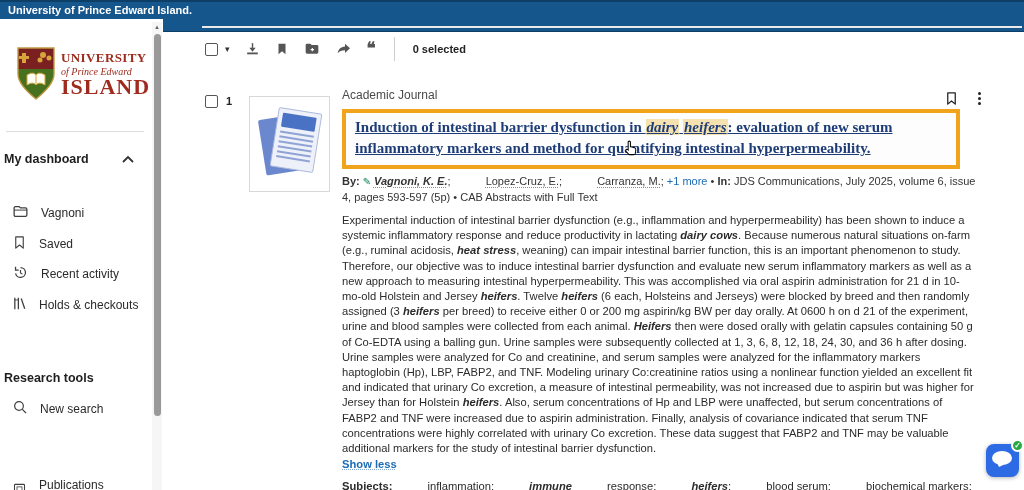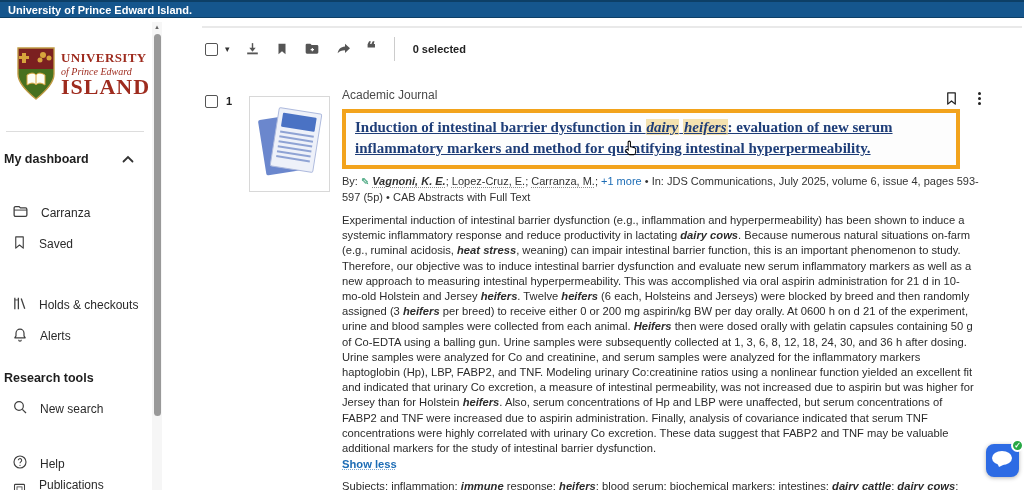--- a/index.html
+++ b/index.html
@@ -1,21 +1,21 @@
 <!DOCTYPE html>
 <html><head>
 <meta charset="utf-8">
 <style>
   * { margin:0; padding:0; box-sizing:border-box; }
   html,body { width:1024px; height:490px; overflow:hidden; background:#fff;
               font-family:"Liberation Sans", sans-serif; }
   .abs { position:absolute; }
 
   
-  #topbar { position:absolute; top:0; left:0; width:1024px; height:18px;
+  #topbar { position:absolute; top:0; left:0; width:1024px; height:32px;
             background:#15568d; border-top:2px solid #0d3f66; border-bottom:1px solid #0d3f66; }
   #topbar .t { color:#fff; font-size:11px; font-weight:bold; line-height:16px; padding-left:8px; }
 
   
   #sidebar { position:absolute; top:19px; left:0; width:163px; height:333px; background:#fff;padding-left:47px; }
   #logo { position:absolute; top:27px; left:16px; display:flex; gap:5px; align-items:flex-start; }
   #logo-text { font-family:"Liberation Serif", serif; color:#9e2b1e; padding-top:4px; }
   #logo-text .l1 { font-size:13px; font-weight:bold; letter-spacing:.4px; }
   #logo-text .l2 { font-size:10px; font-style:italic; line-height:11px; }
   #logo-text .l3 { font-size:22px; font-weight:bold; letter-spacing:1px; line-height:20px; }
@@ -58,23 +58,23 @@
   #title-box { margin-top:7px; width:618px; border:4px solid #f2a31c; background:#fdfdfd; padding:4px 9px 6px; }
   #title-link { font-family:"Liberation Serif", serif; font-size:15px; font-weight:bold; color:#1e3d78;
                 line-height:21px; text-decoration:underline; cursor:pointer; }
   .seg-hl { font-style:italic; background:#f5e2b0; padding:0 1px; }
 
   #byline { margin-top:5px; width:638px; font-size:11px; line-height:14.5px; color:#333; }
   #abstract { margin-top:9px; width:634px; font-size:11.2px; line-height:15.2px; color:#2b2b2b; }
   #show-less { margin-top:2px; font-size:11.2px; color:#1c6cb5; text-decoration:underline dotted #7fa9d1; width:max-content; cursor:pointer;font-weight:bold; }
   #subjects { margin-top:9px; width:640px; font-size:11.2px; line-height:15.2px; color:#2b2b2b; }
 
-  .seg-b  { font-weight:normal; }
+  .seg-b  { font-weight:bold; }
   .seg-bi { font-weight:bold; font-style:italic; }
-  .seg-lk { text-decoration:underline dotted #8a8a8a; text-underline-offset:2px; cursor:pointer; }
+  .seg-lk { text-decoration:underline dotted #8a8a8a; text-underline-offset:2px; cursor:pointer;margin-left:32px; }
   .seg-blue { color:#1c6cb5; cursor:pointer; }
   .seg-ai { font-weight:bold; font-style:italic; text-decoration:underline dotted #8a8a8a; text-underline-offset:2px; cursor:pointer; }
   .seg-auth { color:#0d8a56; font-size:10px; }
 
   
   #hand-cursor { position:absolute; top:140px; left:624px; z-index:5; }
 
   
   #chat { position:absolute; top:444px; left:986px; width:33px; height:33px; background:#2d6be4;
           border-radius:8px; cursor:pointer; box-shadow:0 1px 4px rgba(0,0,0,.3); }
@@ -129,60 +129,53 @@
           <path d="M1.5 6.5L6 2l4.5 4.5" fill="none" stroke="#333" stroke-width="1.8" stroke-linecap="round"></path>
         </svg>
     </span>
   </div>
 
   <div class="nav-row" style="top:180px;">
     <span><svg width="17" height="17" viewBox="0 0 24 24">
           <path d="M3 7a2 2 0 012-2h5l2 2h7a2 2 0 012 2v8a2 2 0 01-2 2H5a2 2 0 01-2-2z" fill="none" stroke="#3f3f3f" stroke-width="1.8"></path>
           <path d="M3 10h18" stroke="#3f3f3f" stroke-width="1.4"></path>
         </svg></span>
-    <span class="lbl">Carranza</span>
+    <span class="lbl">Vagnoni</span>
   </div>
   <div class="nav-row" style="top:211px;">
     <span><svg width="15" height="17" viewBox="0 0 24 24">
           <path d="M6 3h12v18l-6-5-6 5z" fill="none" stroke="#3f3f3f" stroke-width="1.8" stroke-linejoin="round"></path>
         </svg></span>
     <span class="lbl">Saved</span>
+  </div>
+  <div class="nav-row" style="top:241px;">
+    <span><svg width="17" height="17" viewBox="0 0 24 24">
+          <path d="M12 5a7 7 0 11-6.9 8.2" fill="none" stroke="#3f3f3f" stroke-width="1.8"></path>
+          <path d="M5 4v4.5h4.5" fill="none" stroke="#3f3f3f" stroke-width="1.8"></path>
+          <path d="M12 8.5v4l2.8 1.8" fill="none" stroke="#3f3f3f" stroke-width="1.6"></path>
+        </svg></span>
+    <span class="lbl">Recent activity</span>
   </div>
   <div class="nav-row" style="top:272px;gap:10px;">
     <span><svg width="17" height="17" viewBox="0 0 24 24">
           <path d="M4 4v16M9 4v16" fill="none" stroke="#3f3f3f" stroke-width="1.8"></path>
           <path d="M13 5l5 14.5" fill="none" stroke="#3f3f3f" stroke-width="1.8"></path>
           <path d="M4 7h5" stroke="#3f3f3f" stroke-width="1.2"></path>
         </svg></span>
     <span class="lbl">Holds &amp; checkouts</span>
   </div>
-  <div class="nav-row" style="top:303px;">
-    <span><svg width="16" height="17" viewBox="0 0 24 24">
-          <path d="M12 4a6 6 0 016 6v4l1.8 3H4.2L6 14v-4a6 6 0 016-6z" fill="none" stroke="#3f3f3f" stroke-width="1.8" stroke-linejoin="round"></path>
-          <path d="M10 20a2 2 0 004 0" fill="none" stroke="#3f3f3f" stroke-width="1.6"></path>
-        </svg></span>
-    <span class="lbl">Alerts</span>
-  </div>
 
   <div class="side-header" style="top:352px;">Research tools</div>
 
   <div class="nav-row" style="top:376px;">
     <span><svg width="16" height="16" viewBox="0 0 24 24">
           <circle cx="10.5" cy="10.5" r="6.5" fill="none" stroke="#3f3f3f" stroke-width="1.8"></circle>
           <path d="M15.5 15.5L21 21" stroke="#3f3f3f" stroke-width="1.8"></path>
         </svg></span>
     <span class="lbl">New search</span>
-  </div>
-  <div class="nav-row" style="top:431px;">
-    <span><svg width="16" height="16" viewBox="0 0 24 24">
-          <circle cx="12" cy="12" r="9" fill="none" stroke="#3f3f3f" stroke-width="1.7"></circle>
-          <path d="M9.5 9.5a2.5 2.5 0 114 2c-.9.7-1.5 1.2-1.5 2.3" fill="none" stroke="#3f3f3f" stroke-width="1.6"></path>
-          <circle cx="12" cy="17" r="1" fill="#3f3f3f"></circle>
-        </svg></span>
-    <span class="lbl">Help</span>
   </div>
   <div class="nav-row" style="top:459px;">
     <span><svg width="15" height="16" viewBox="0 0 24 24">
           <rect x="4" y="3" width="16" height="18" rx="1.5" fill="none" stroke="#3f3f3f" stroke-width="1.7"></rect>
           <rect x="8" y="7" width="8" height="6" fill="none" stroke="#3f3f3f" stroke-width="1.3"></rect>
           <path d="M8 16.5h8" stroke="#3f3f3f" stroke-width="1.3"></path>
         </svg></span>
     <span class="lbl">Publications authority</span>
   </div>
 

